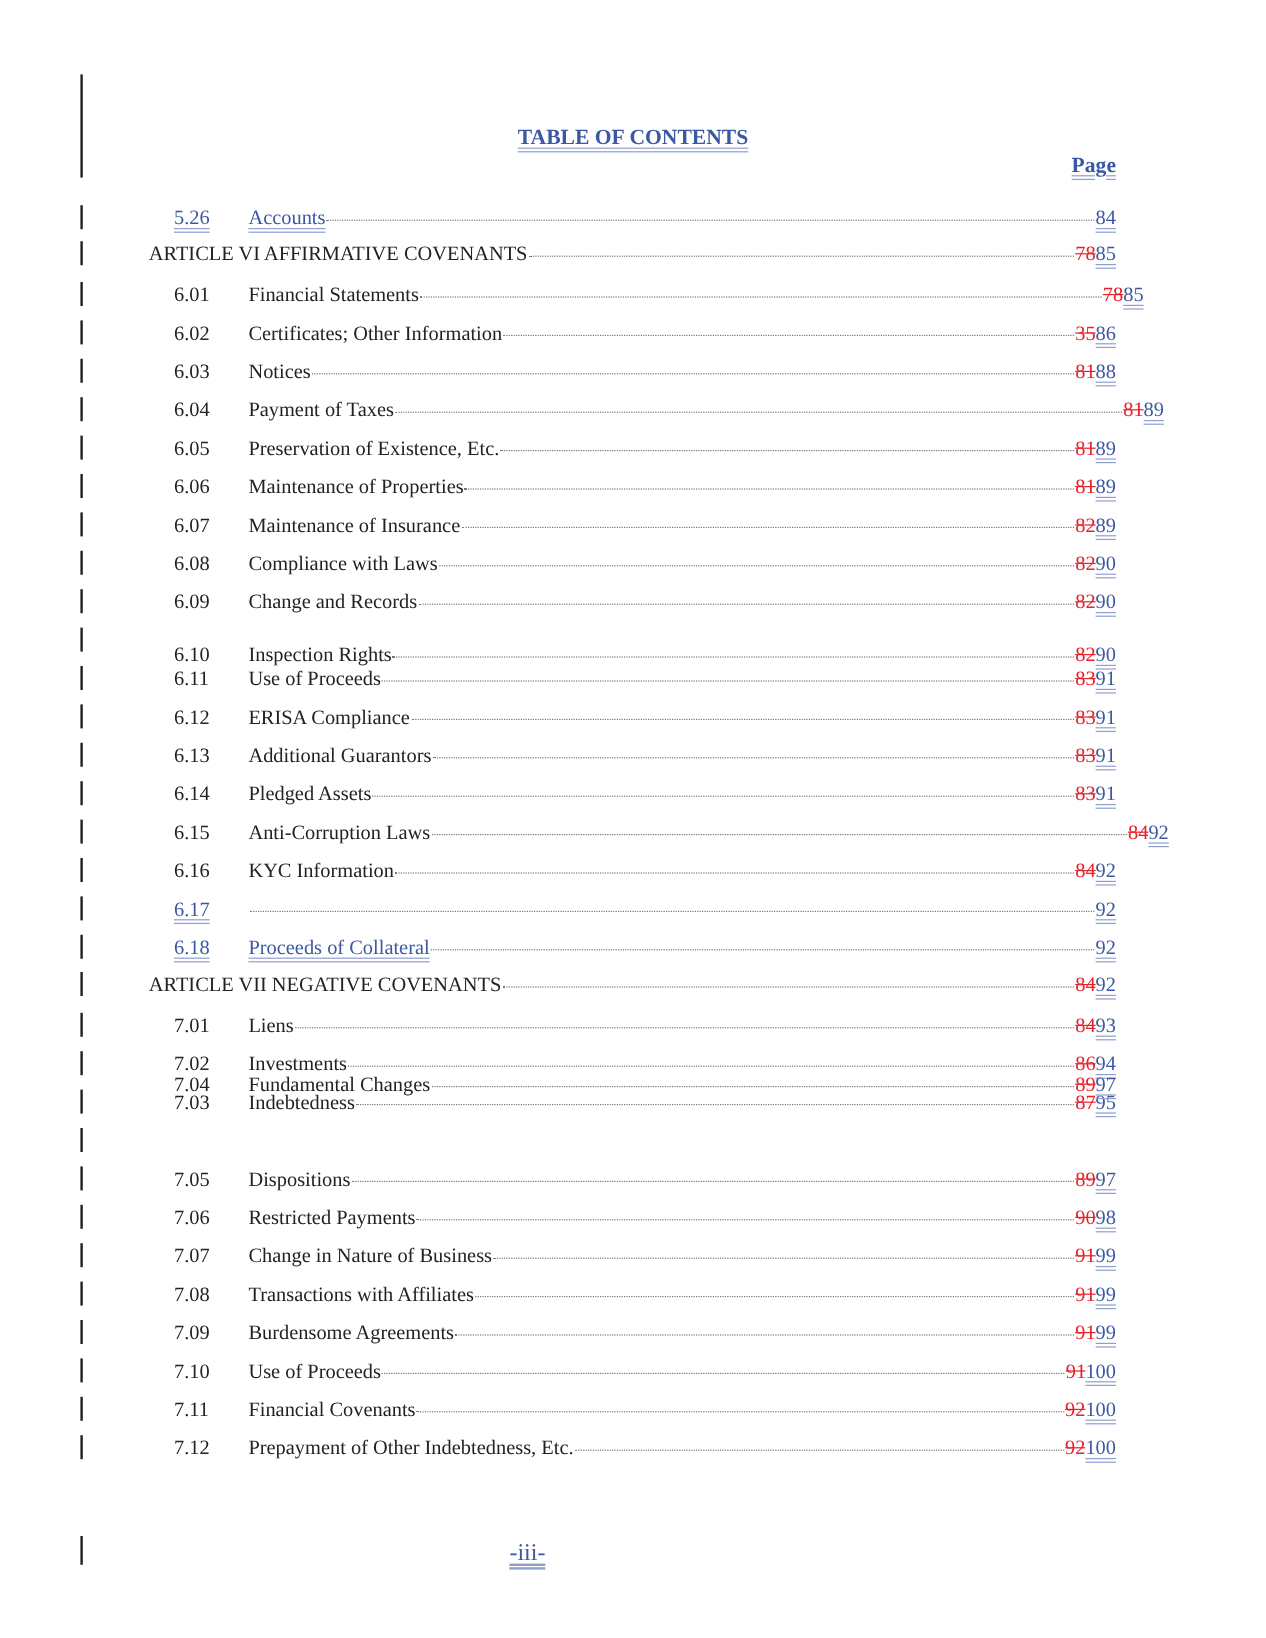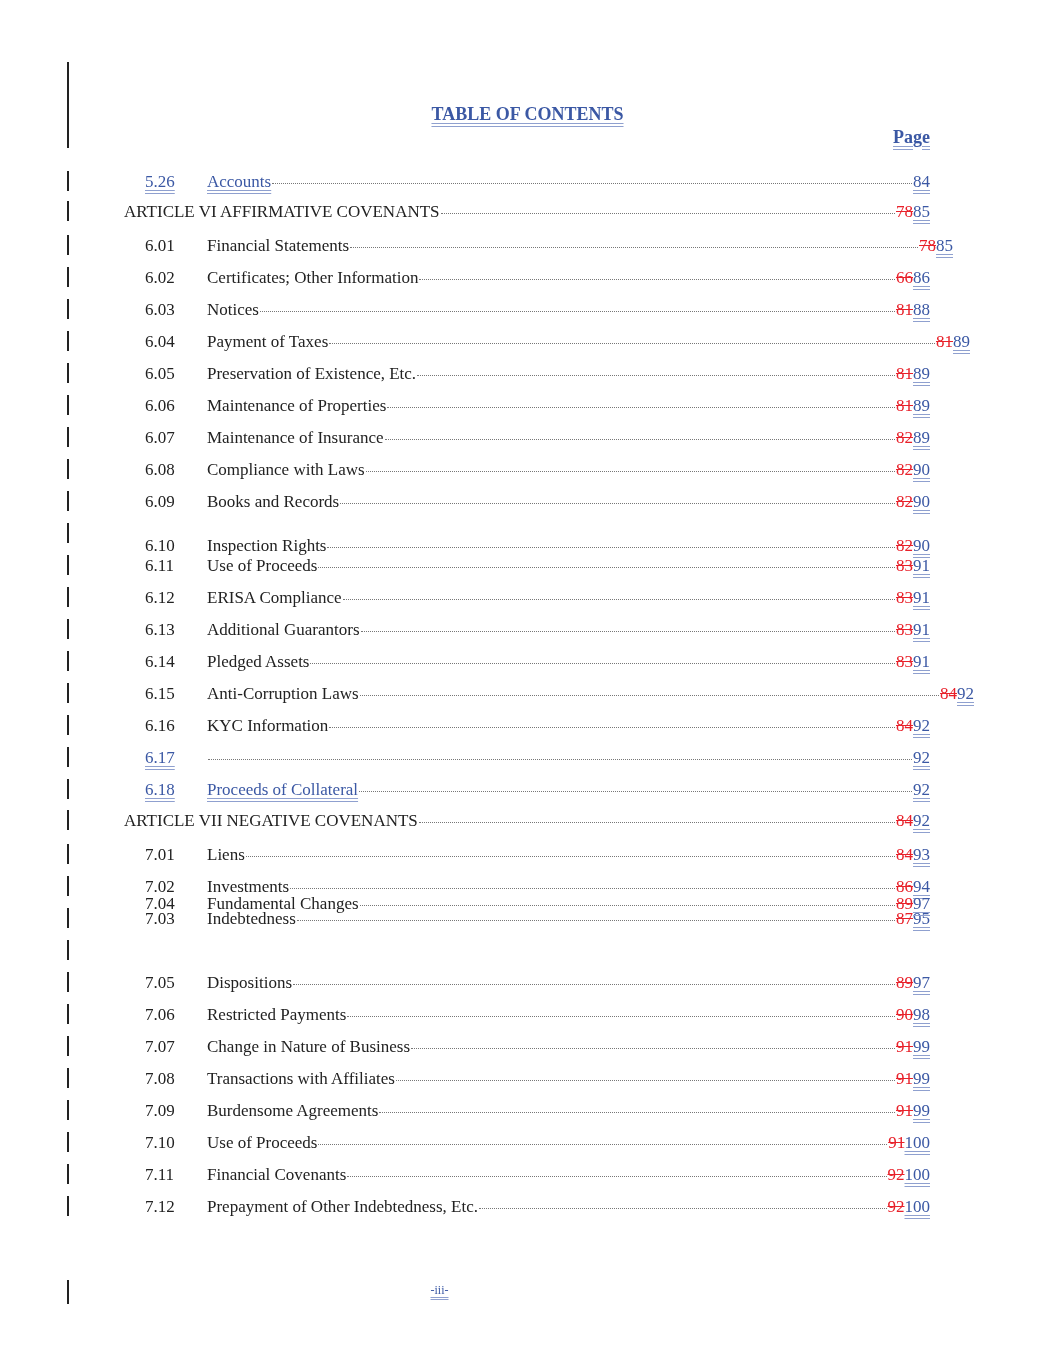--- a/index.html
+++ b/index.html
@@ -15,21 +15,21 @@
   .num { position: absolute; left: 145px; }
   .label-wrap { position: absolute; left: 207px; right: 125px; display: flex; align-items: baseline; }
   .row.article .label-wrap { left: 124px; }
   .lbl { white-space: nowrap; }
   .dots { flex: 1; border-bottom: 1px dotted #777; margin: 0 1px; transform: translateY(-3px); min-width: 10px; }
   .pg { white-space: nowrap; }
   .del { color: #e8212a; text-decoration: line-through; text-decoration-color: #e8212a; }
   .ins { color: #3b58a4; }
   .link { color: #3b58a4; }
   .footer { position: absolute; top: 1283px; left: 0; width: 879px; text-align: center;
-            font-size: 12px; color: #3b58a4; }
+            font-size: 20px; color: #3b58a4; }
 </style>
 </head>
 <body>
 
 <div class="change-bar" style="top:62px;height:86px;"></div>
 <div class="title"><span>TABLE OF CONTENTS</span></div>
 <div class="page-hdr"><span>Page</span></div>
 
 <div id="toc">
     <div class="change-bar" style="top: 171px; height: 20px;"></div>
@@ -57,21 +57,21 @@
         <span class="dots"></span>
         <span class="pg"><span class="del">78</span><span class="ins">85</span></span>
       </div>
     </div>
     <div class="change-bar" style="top: 267px; height: 20px;"></div>
     <div class="row" style="top: 266px;">
       <span class="num">6.02</span>
       <div class="label-wrap">
         <span class="lbl">Certificates; Other Information</span>
         <span class="dots"></span>
-        <span class="pg"><span class="del">66</span><span class="ins">86</span></span>
+        <span class="pg"><span class="del">35</span><span class="ins">86</span></span>
       </div>
     </div>
     <div class="change-bar" style="top: 299px; height: 20px;"></div>
     <div class="row" style="top: 298px;">
       <span class="num">6.03</span>
       <div class="label-wrap">
         <span class="lbl">Notices</span>
         <span class="dots"></span>
         <span class="pg"><span class="del">81</span><span class="ins">88</span></span>
       </div>
@@ -118,21 +118,21 @@
       <div class="label-wrap">
         <span class="lbl">Compliance with Laws</span>
         <span class="dots"></span>
         <span class="pg"><span class="del">82</span><span class="ins">90</span></span>
       </div>
     </div>
     <div class="change-bar" style="top: 491px; height: 20px;"></div>
     <div class="row" style="top: 490px;">
       <span class="num">6.09</span>
       <div class="label-wrap">
-        <span class="lbl">Books and Records</span>
+        <span class="lbl">Change and Records</span>
         <span class="dots"></span>
         <span class="pg"><span class="del">82</span><span class="ins">90</span></span>
       </div>
     </div>
     <div class="change-bar" style="top: 523px; height: 20px;"></div>
     <div class="row" style="top: 522px; margin-top: 12px;">
       <span class="num">6.10</span>
       <div class="label-wrap">
         <span class="lbl">Inspection Rights</span>
         <span class="dots"></span>

